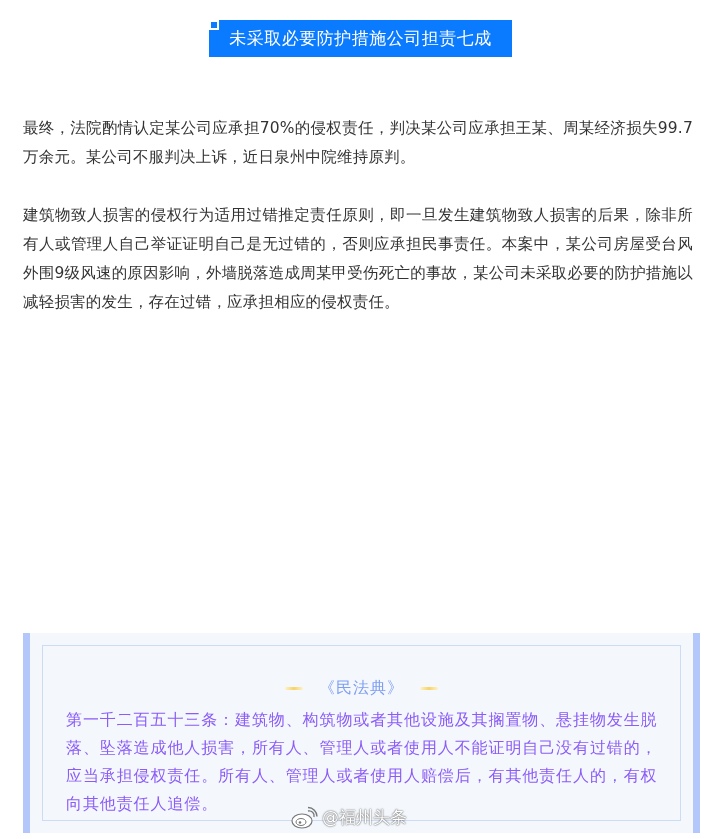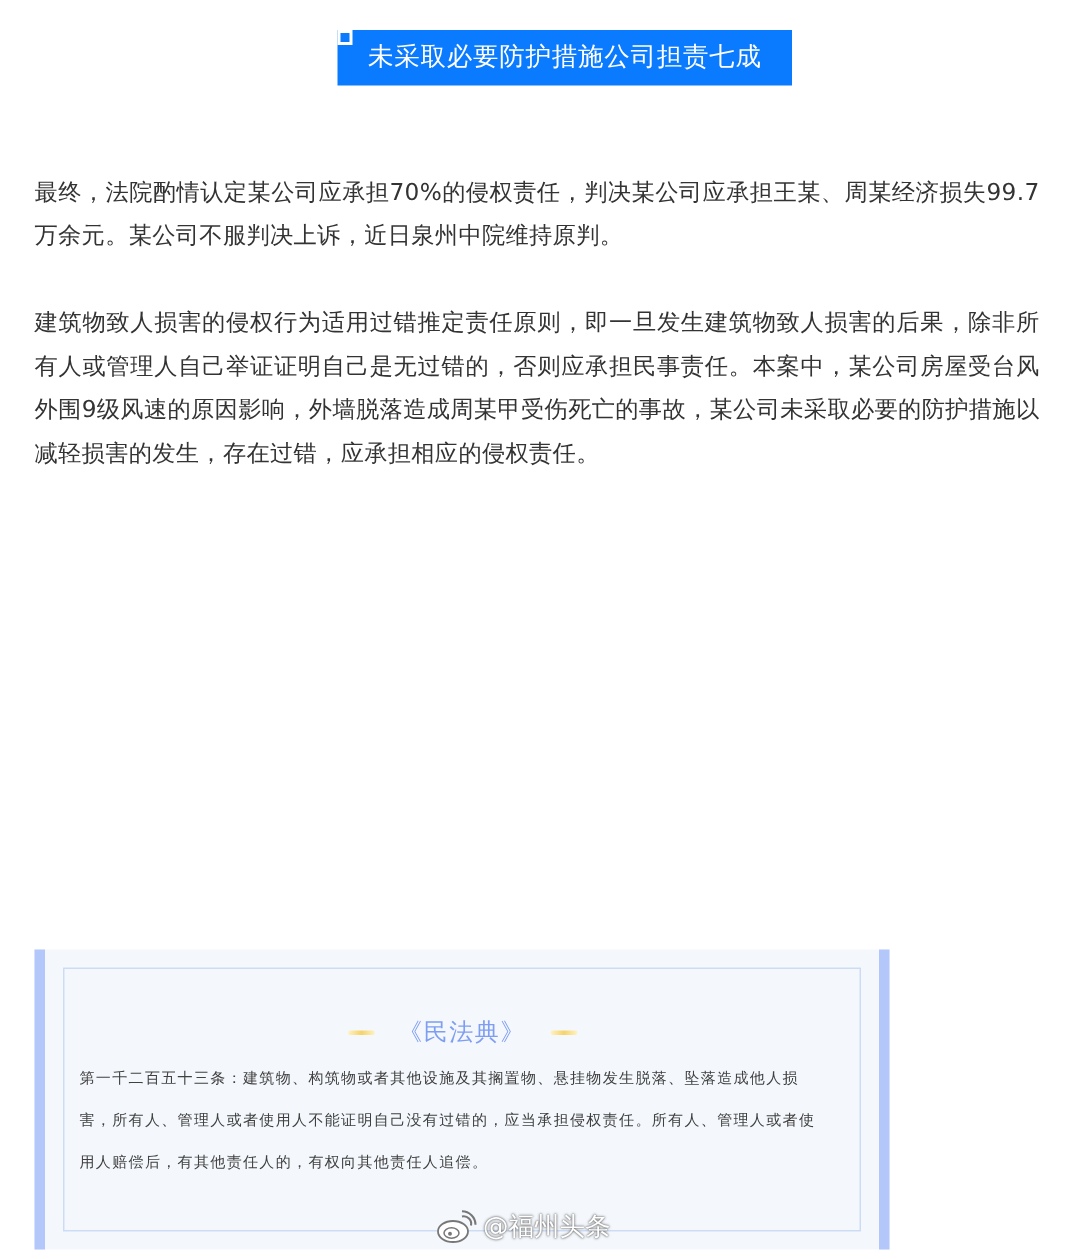--- a/index.html
+++ b/index.html
@@ -15,21 +15,20 @@
     font-family: "DejaVu Sans", "Liberation Sans", sans-serif;
     color: #333333;
   }
   .title-wrap {
     position: absolute;
     left: 209px;
     top: 20px;
     width: 303px;
     height: 37px;
     background: #0a7aff;
-    margin-left: 16px;
   }
   .title-corner {
     position: absolute;
     left: 0;
     top: 0;
     width: 10px;
     height: 10px;
     background: #ffffff;
   }
   .title-corner::after {
@@ -64,21 +63,21 @@
     font-size: 15.5px;
     line-height: 29px;
     color: #333333;
     text-align: justify;
     letter-spacing: 0.2px;
   }
   .quote-box {
     position: absolute;
     left: 23px;
     top: 633px;
-    width: 570px;
+    width: 677px;
     height: 200px;
     background: #f4f8fd;
     border-left: 7px solid #b3c7fb;
     border-right: 7px solid #b3c7fb;
     box-sizing: border-box;
   }
   .quote-inner {
     position: absolute;
     left: 12px;
     top: 12px;
@@ -103,26 +102,26 @@
     background: linear-gradient(90deg, #fff3c4, #f5d36b, #fff3c4);
     border-radius: 2px;
   }
   .quote-title {
     color: #7f9ef2;
     font-size: 16px;
     letter-spacing: 1px;
   }
   .quote-text {
     position: absolute;
-    left: 10px;
+    left: 23px;
     right: 22px;
     top: 60px;
-    font-size: 10px;
+    font-size: 16px;
     line-height: 28px;
-    color: #404040;
+    color: #8b5cf6;
     letter-spacing: 0.9px;
   }
   .watermark {
     position: absolute;
     left: 290px;
     top: 806px;
     height: 28px;
     display: flex;
     align-items: flex-start;
     gap: 4px;

